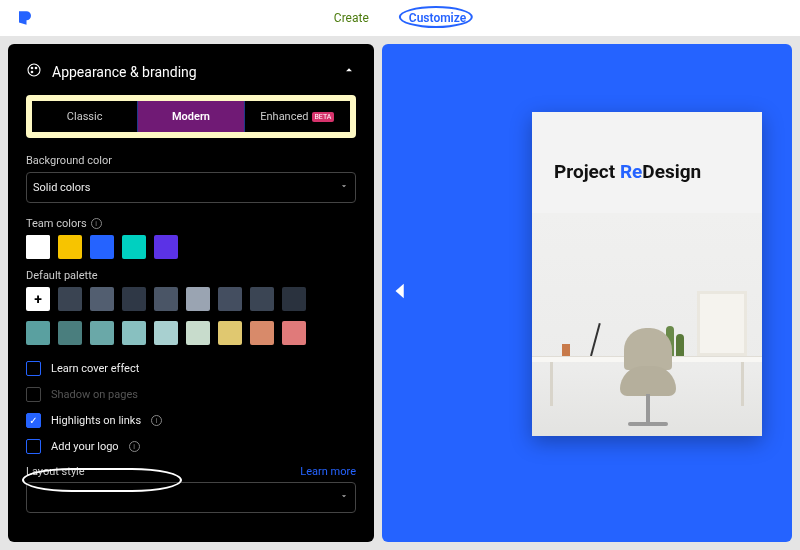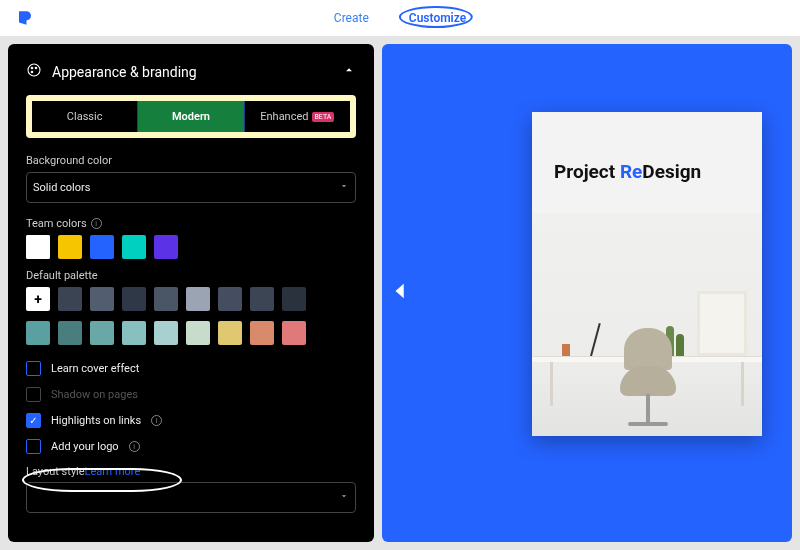--- a/index.html
+++ b/index.html
@@ -1,51 +1,51 @@
 <!DOCTYPE html>
 <html><head>
 <meta charset="utf-8">
 <style>
   * { box-sizing: border-box; margin: 0; padding: 0; }
   html, body { width: 800px; height: 550px; font-family: -apple-system, BlinkMacSystemFont, "Segoe UI", Roboto, Arial, sans-serif; overflow: hidden; }
   .topbar { height: 36px; background: #fff; display: flex; align-items: center; padding: 0 16px; position: relative; }
   .logo { width: 18px; height: 18px; color: #2563ff; }
   .nav-center { position: absolute; left: 50%; transform: translateX(-50%); display: flex; gap: 40px; font-size: 12px; }
-  .nav-item { color: #3b82f6; cursor: pointer; }
+  .nav-item { color: #4d7c0f; cursor: pointer; }
   .nav-item.active { color: #2563ff; font-weight: 600; position: relative; }
   .annot-ellipse { position: absolute; border: 2px solid #2563ff; border-radius: 50%; pointer-events: none; }
   .main { display: flex; height: 514px; background: #e5e5e5; padding: 8px; gap: 8px; }
   .panel { width: 366px; background: #000; color: #fff; border-radius: 6px; padding: 18px 18px 14px 18px; overflow-y: auto; position: relative; }
   .panel::-webkit-scrollbar { width: 6px; }
   .panel::-webkit-scrollbar-thumb { background: #444; border-radius: 3px; }
   .section-head { display: flex; align-items: center; justify-content: space-between; margin-bottom: 14px; }
   .section-head .left { display: flex; align-items: center; gap: 10px; font-size: 14px; font-weight: 400; }
   .chev-up svg { width: 14px; height: 14px; }
   .tabs { display: flex; border: 6px solid #fef9c3; border-radius: 4px; overflow: hidden; margin-bottom: 16px; }
   .tab { flex: 1; text-align: center; font-size: 11px; padding: 9px 0; cursor: pointer; position: relative; }
   .tab + .tab { border-left: 1px solid #1e3a8a; }
-  .tab.active { background: #15803d; color: #fff; font-weight: 600; }
+  .tab.active { background: #701a75; color: #fff; font-weight: 600; }
   .tab:not(.active) { color: #ccc; }
   .badge { background: #d6336c; color: #fff; font-size: 7px; padding: 1px 3px; border-radius: 2px; margin-left: 3px; vertical-align: middle; }
   .field-label { font-size: 11px; color: #ccc; margin-bottom: 5px; display: flex; align-items: center; gap: 4px; }
   .dropdown { width: 100%; background: #000; border: 1px solid #444; border-radius: 4px; padding: 8px 6px; color: #eee; font-size: 11px; display: flex; justify-content: space-between; align-items: center; margin-bottom: 14px; cursor: pointer; }
   .dropdown .arrow svg { width: 10px; height: 10px; fill: #aaa; }
   .swatch-row { display: flex; gap: 8px; margin-bottom: 10px; flex-wrap: wrap; }
   .swatch { width: 24px; height: 24px; border-radius: 2px; cursor: pointer; }
   .swatch.selected { outline: 2px solid #fff; outline-offset: -2px; }
   .swatch.add { background: #fff; color: #000; display: flex; align-items: center; justify-content: center; font-size: 14px; font-weight: 700; }
   .check-row { display: flex; align-items: center; gap: 10px; font-size: 11px; margin-bottom: 11px; color: #eee; }
   .check-row.disabled { color: #555; }
   .checkbox { width: 15px; height: 15px; border: 1.5px solid #2563ff; border-radius: 2px; display: flex; align-items: center; justify-content: center; cursor: pointer; flex-shrink: 0; }
   .checkbox.checked { background: #2563ff; }
   .checkbox.checked::after { content: "✓"; color: #fff; font-size: 10px; }
   .check-row.disabled .checkbox { border-color: #444; }
   .info-icon { width: 11px; height: 11px; border: 1px solid #888; border-radius: 50%; display: inline-flex; align-items: center; justify-content: center; font-size: 7px; color: #888; }
   .learn-more { color: #2563ff; font-size: 11px; float: right; cursor: pointer; }
-  .layout-row { display: flex; align-items: center; }
+  .layout-row { display: flex; align-items: center; justify-content: space-between; }
   .annot-circle2 { position: absolute; width: 160px; height: 24px; border: 2px solid #fff; border-radius: 50% / 80%; left: 14px; bottom: 50px; pointer-events: none; }
   .preview { flex: 1; background: #2563ff; border-radius: 6px; position: relative; overflow: hidden; }
   .page-prev { position: absolute; left: 8px; top: 50%; transform: translateY(-50%); cursor: pointer; }
   .page-prev svg { width: 22px; height: 28px; fill: #fff; }
   .doc { position: absolute; right: 30px; top: 68px; width: 230px; height: 324px; background: #f3f3f3; box-shadow: 0 6px 20px rgba(0,0,0,.3); display: flex; flex-direction: column; }
   .doc-title-wrap { padding: 48px 0 0 22px; }
   .doc-title { font-size: 19px; font-weight: 700; color: #111; }
   .doc-title .accent { color: #2563ff; }
   .desk-scene { flex: 1; position: relative; margin-top: 30px; background: linear-gradient(#f0f0ef 0%, #ececeb 70%, #e3e3e1 100%); }
   .desk-surface { position: absolute; bottom: 74px; left: 0; right: 0; height: 6px; background: #f8f7f4; border-top: 1px solid #e0ddd6; }

